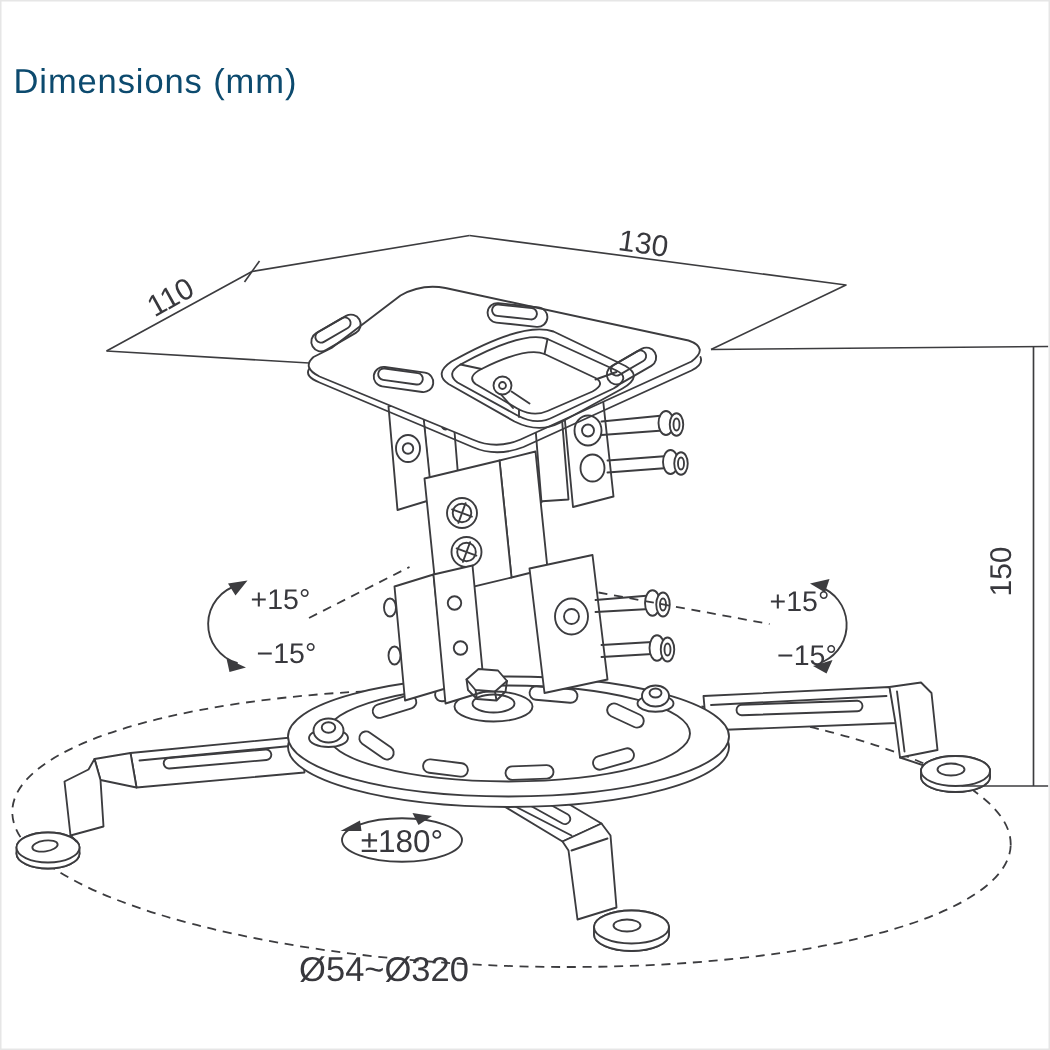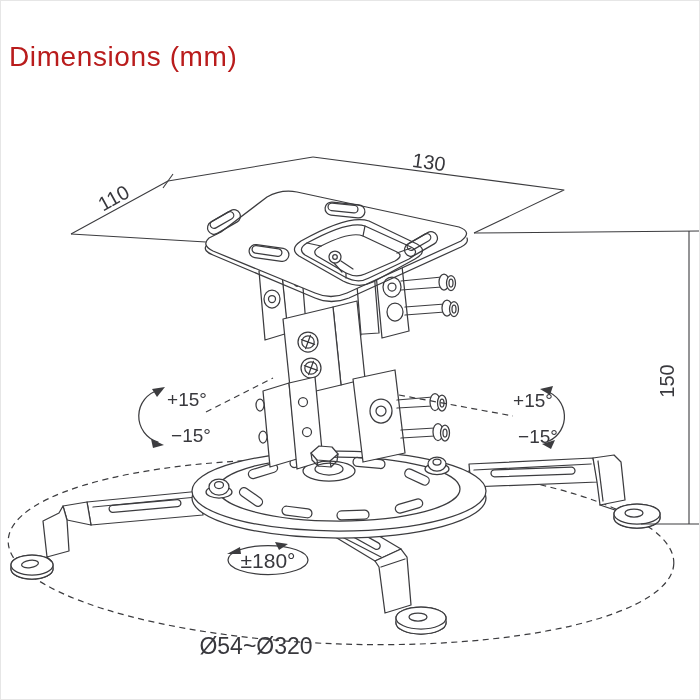--- a/index.html
+++ b/index.html
@@ -2,22 +2,22 @@
 <html><head>
 <meta charset="utf-8">
 <style>
   html,body{margin:0;padding:0;background:#fff;}
   .page{
     position:relative;width:698px;height:698px;background:#ffffff;
     border:1px solid #e6e6e6;overflow:hidden;
     font-family:"Liberation Sans", sans-serif;
   }
   .title{
-    position:absolute;left:8px;top:40px;font-size:28px;letter-spacing:.6px;
-    color:#b91c1c;
+    position:absolute;left:8px;top:40px;font-size:23px;letter-spacing:.6px;
+    color:#0c4a6e;
   }
   svg{position:absolute;left:0;top:0;}
   svg *{vector-effect:non-scaling-stroke;}
   .ln{stroke:#3c3c3f;stroke-width:1.25;fill:none;stroke-linejoin:round;stroke-linecap:round;}
   .solid{stroke:#3c3c3f;stroke-width:1.25;fill:#ffffff;stroke-linejoin:round;}
   .dash{stroke:#3c3c3f;stroke-width:1.2;fill:none;stroke-dasharray:6 4.5;stroke-linejoin:round;}
   .ink{fill:#3c3c3f;stroke:none;}
   .dim{stroke:#3c3c3f;stroke-width:1.1;fill:none;stroke-linejoin:round;}
   text{fill:#38383d;}
   .t-dim{font-size:20px;}

